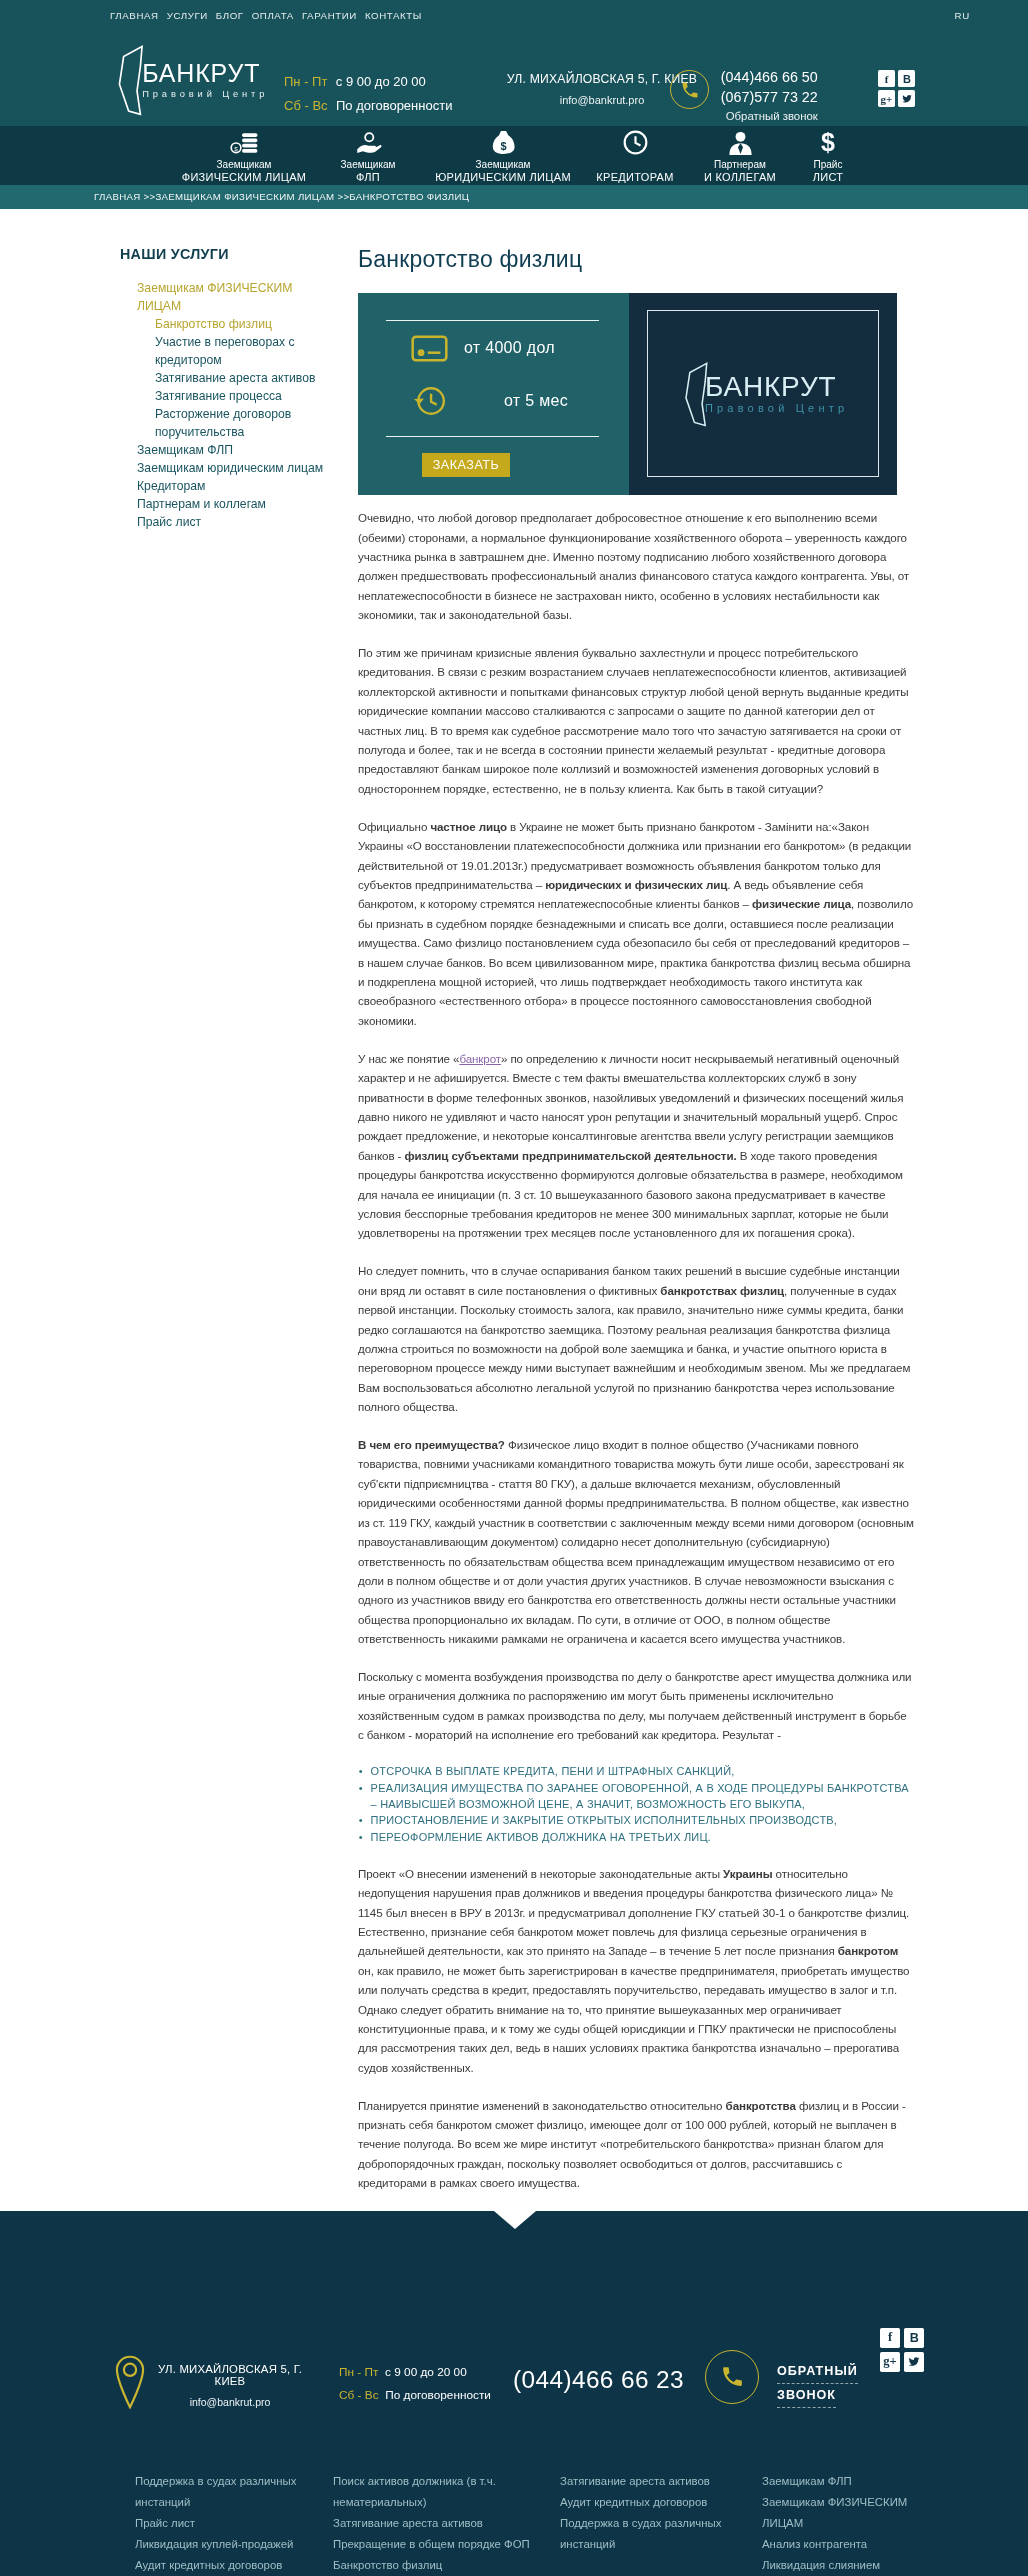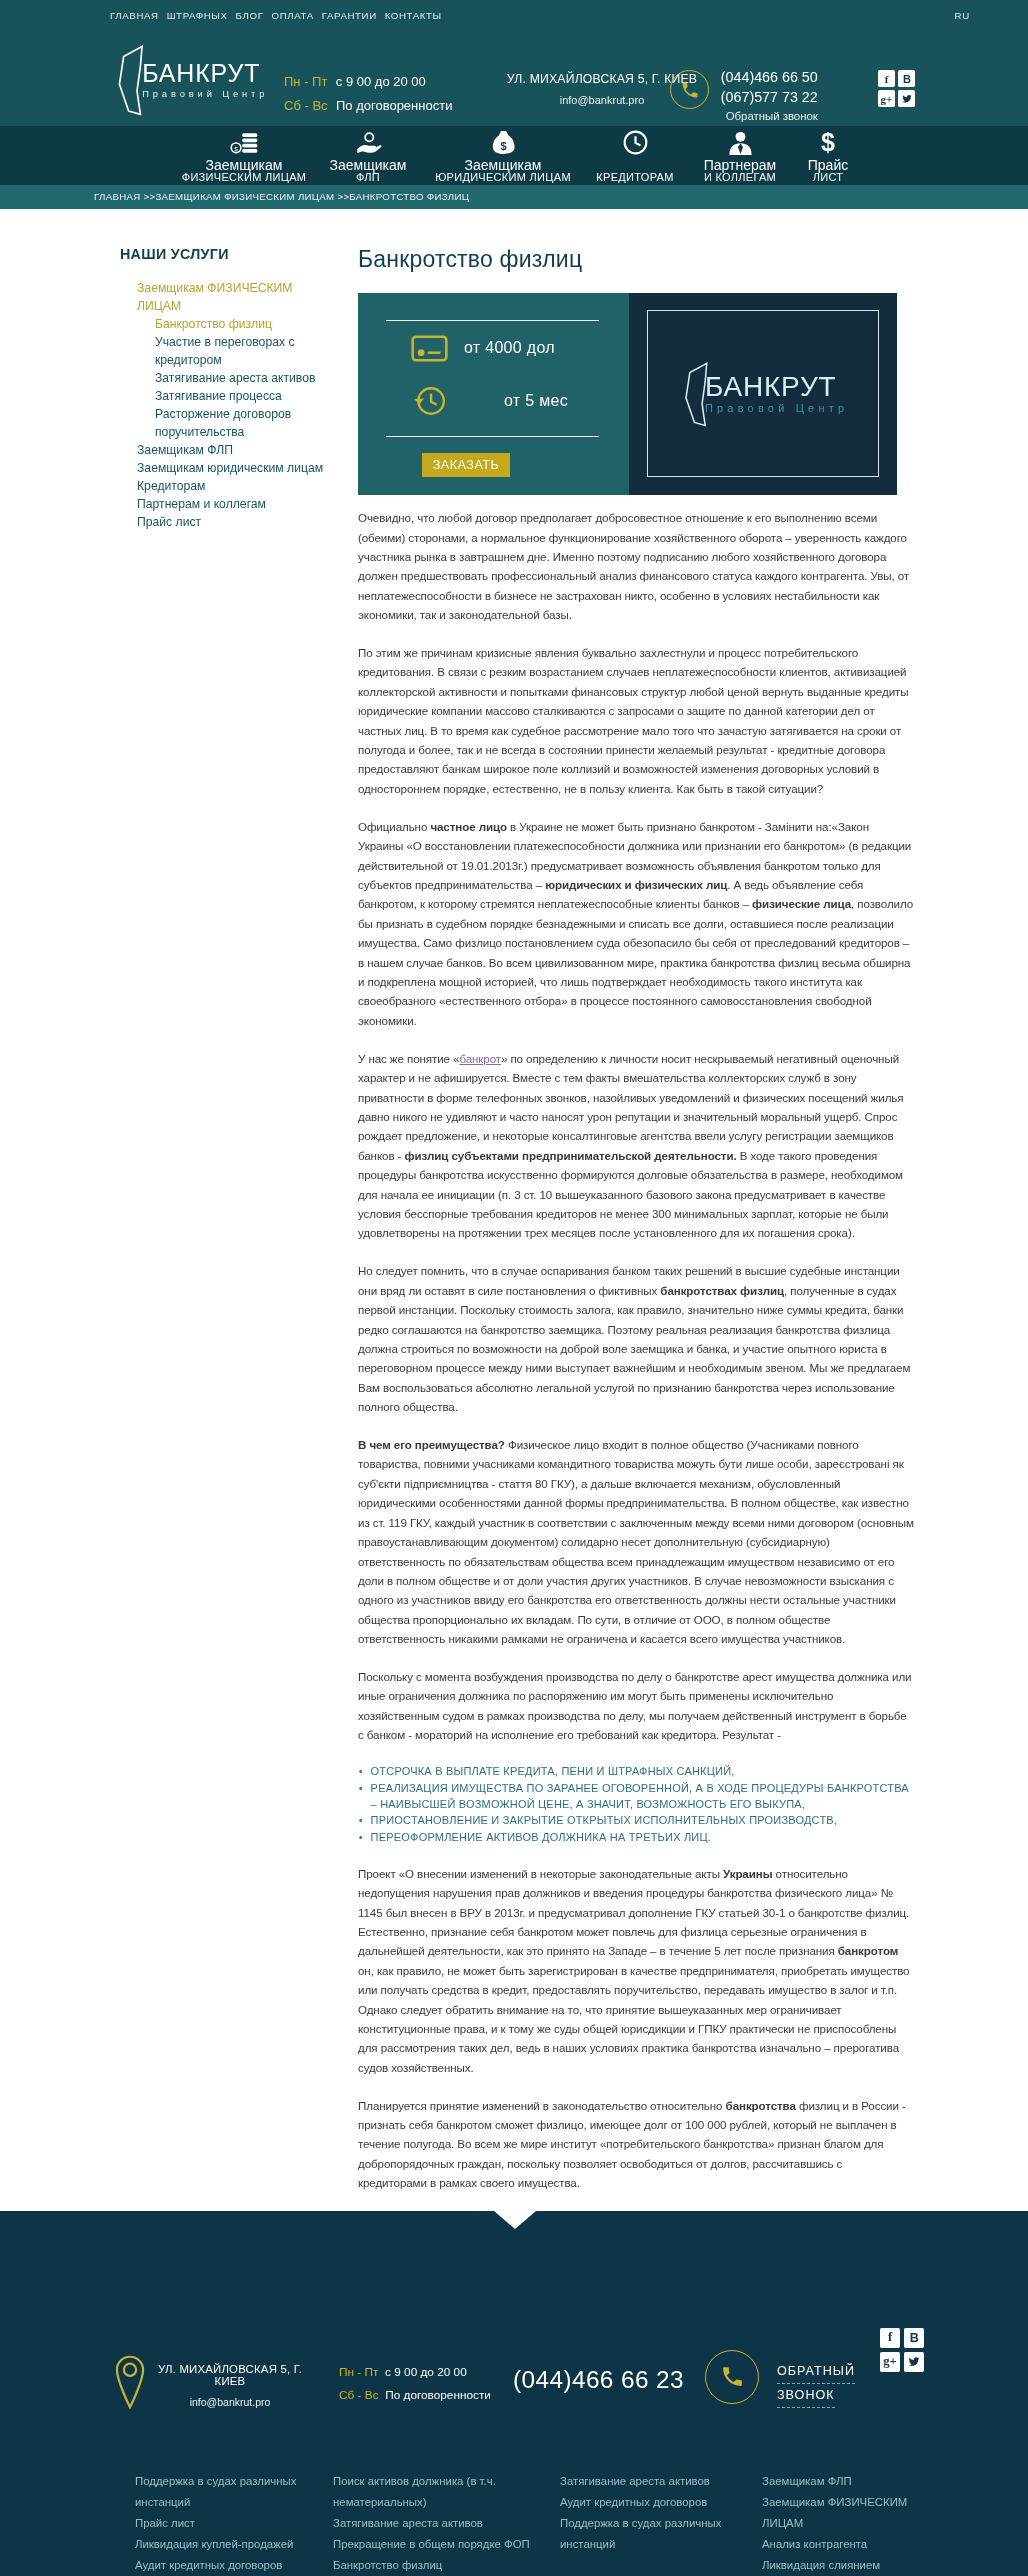--- a/index.html
+++ b/index.html
@@ -41,21 +41,21 @@
   .social-grid.h-social { position:absolute; left:878px; top:40px; }
   .sicon { width:17px; height:17px; background:#fff; border-radius:1.7px; color:#123647;
     display:flex; align-items:center; justify-content:center; font-weight:bold; font-size:11px; cursor:pointer; }
   .sicon.serif { font-family:"Liberation Serif",serif; }
   .sicon svg { display:block; }
 
   
   .mainnav { background:var(--nav_bg,#0D3A45); height:59px; position:relative; color:#fff; }
   .nav-item { position:absolute; top:4.2px; width:148px; text-align:center; cursor:pointer; }
   .nav-item .icn { height:25px; display:flex; align-items:flex-end; justify-content:center; }
-  .nav-item .l1 { font-size:14px; margin-top:3.4px; height:12.6px; line-height:12.6px; }
+  .nav-item .l1 { font-size:10px; margin-top:3.4px; height:12.6px; line-height:12.6px; }
   .nav-item .l2 { font-size:11px; letter-spacing:0.3px; line-height:13.5px; }
   .dollar-glyph { font-size:25px; font-weight:bold; line-height:25px; }
 
   
   .breadcrumb { background:var(--breadcrumb_bg,#21686F); height:23.6px; display:flex; align-items:center;
     padding-left:94px; font-size:9.7px; letter-spacing:0.3px; color:#F0F5F5; cursor:pointer; }
 
   
   .content { background:#fff; min-height:1862px; padding-top:37px; }
   .content-inner { width:809px; margin:0 auto; display:flex; align-items:flex-start; }
@@ -103,41 +103,41 @@
   .f-contact { position:relative; height:105px; }
   .f-pin { position:absolute; left:5px; top:23.6px; }
   .f-addr { position:absolute; left:42px; top:32px; width:156px; text-align:center; }
   .f-addr .addr-line1 { font-size:11.4px; }
   .f-addr .addr-line2 { font-size:10.5px; margin-top:8.4px; }
   .f-hours { position:absolute; left:229px; top:30px; font-size:11.8px; line-height:23px; white-space:nowrap; }
   .f-hours .d { color:var(--accent,#C9B52F); margin-right:6.7px; }
   .f-phone { position:absolute; left:403px; top:35px; font-size:24.4px; letter-spacing:0.4px; white-space:nowrap; cursor:pointer; }
   .f-callback-icon { position:absolute; left:595px; top:18.5px; width:54px; height:54px;
     border:1.7px solid var(--accent,#C9B52F); border-radius:50%; display:flex; align-items:center; justify-content:center; cursor:pointer; }
-  .f-callback { position:absolute; left:667px; top:29px; font-size:12.6px; letter-spacing:1px; line-height:23px; cursor:pointer; }
+  .f-callback { position:absolute; left:667px; top:29px; font-size:12.6px; letter-spacing:1px; line-height:23px; cursor:pointer;font-weight:bold; }
   .f-callback span { display:inline-block; border-bottom:0.8px dashed #8FA8B0; }
   .f-social { position:absolute; left:770px; top:-3.4px; grid-template-columns:repeat(2,20px); gap:4.2px; }
   .f-social .sicon { width:20px; height:20px; font-size:12.6px; }
 
   .f-links { display:flex; padding:35px 0 0 25px; font-size:11.4px; line-height:21px; color:var(--footer_link,#9FBFC6); }
   .f-col { flex:none; }
   .f-col1 { width:198px; padding-right:29.5px; }
   .f-col2 { width:227px; padding-right:25px; }
   .f-col3 { width:202px; padding-right:21px; }
   .f-col4 { width:156px; }
   .f-link { cursor:pointer; }
 </style>
 </head>
 <body>
 
 <div class="site-top">
   <div class="topbar">
     <div class="topbar-menu">
       <span>ГЛАВНАЯ</span>
-      <span>ШТРАФНЫХ</span>
+      <span>УСЛУГИ</span>
       <span>БЛОГ</span>
       <span>ОПЛАТА</span>
       <span>ГАРАНТИИ</span>
       <span>КОНТАКТЫ</span>
     </div>
     <div class="lang">RU</div>
   </div>
 
   <div class="header-main">
     <div class="logo h-logo">

